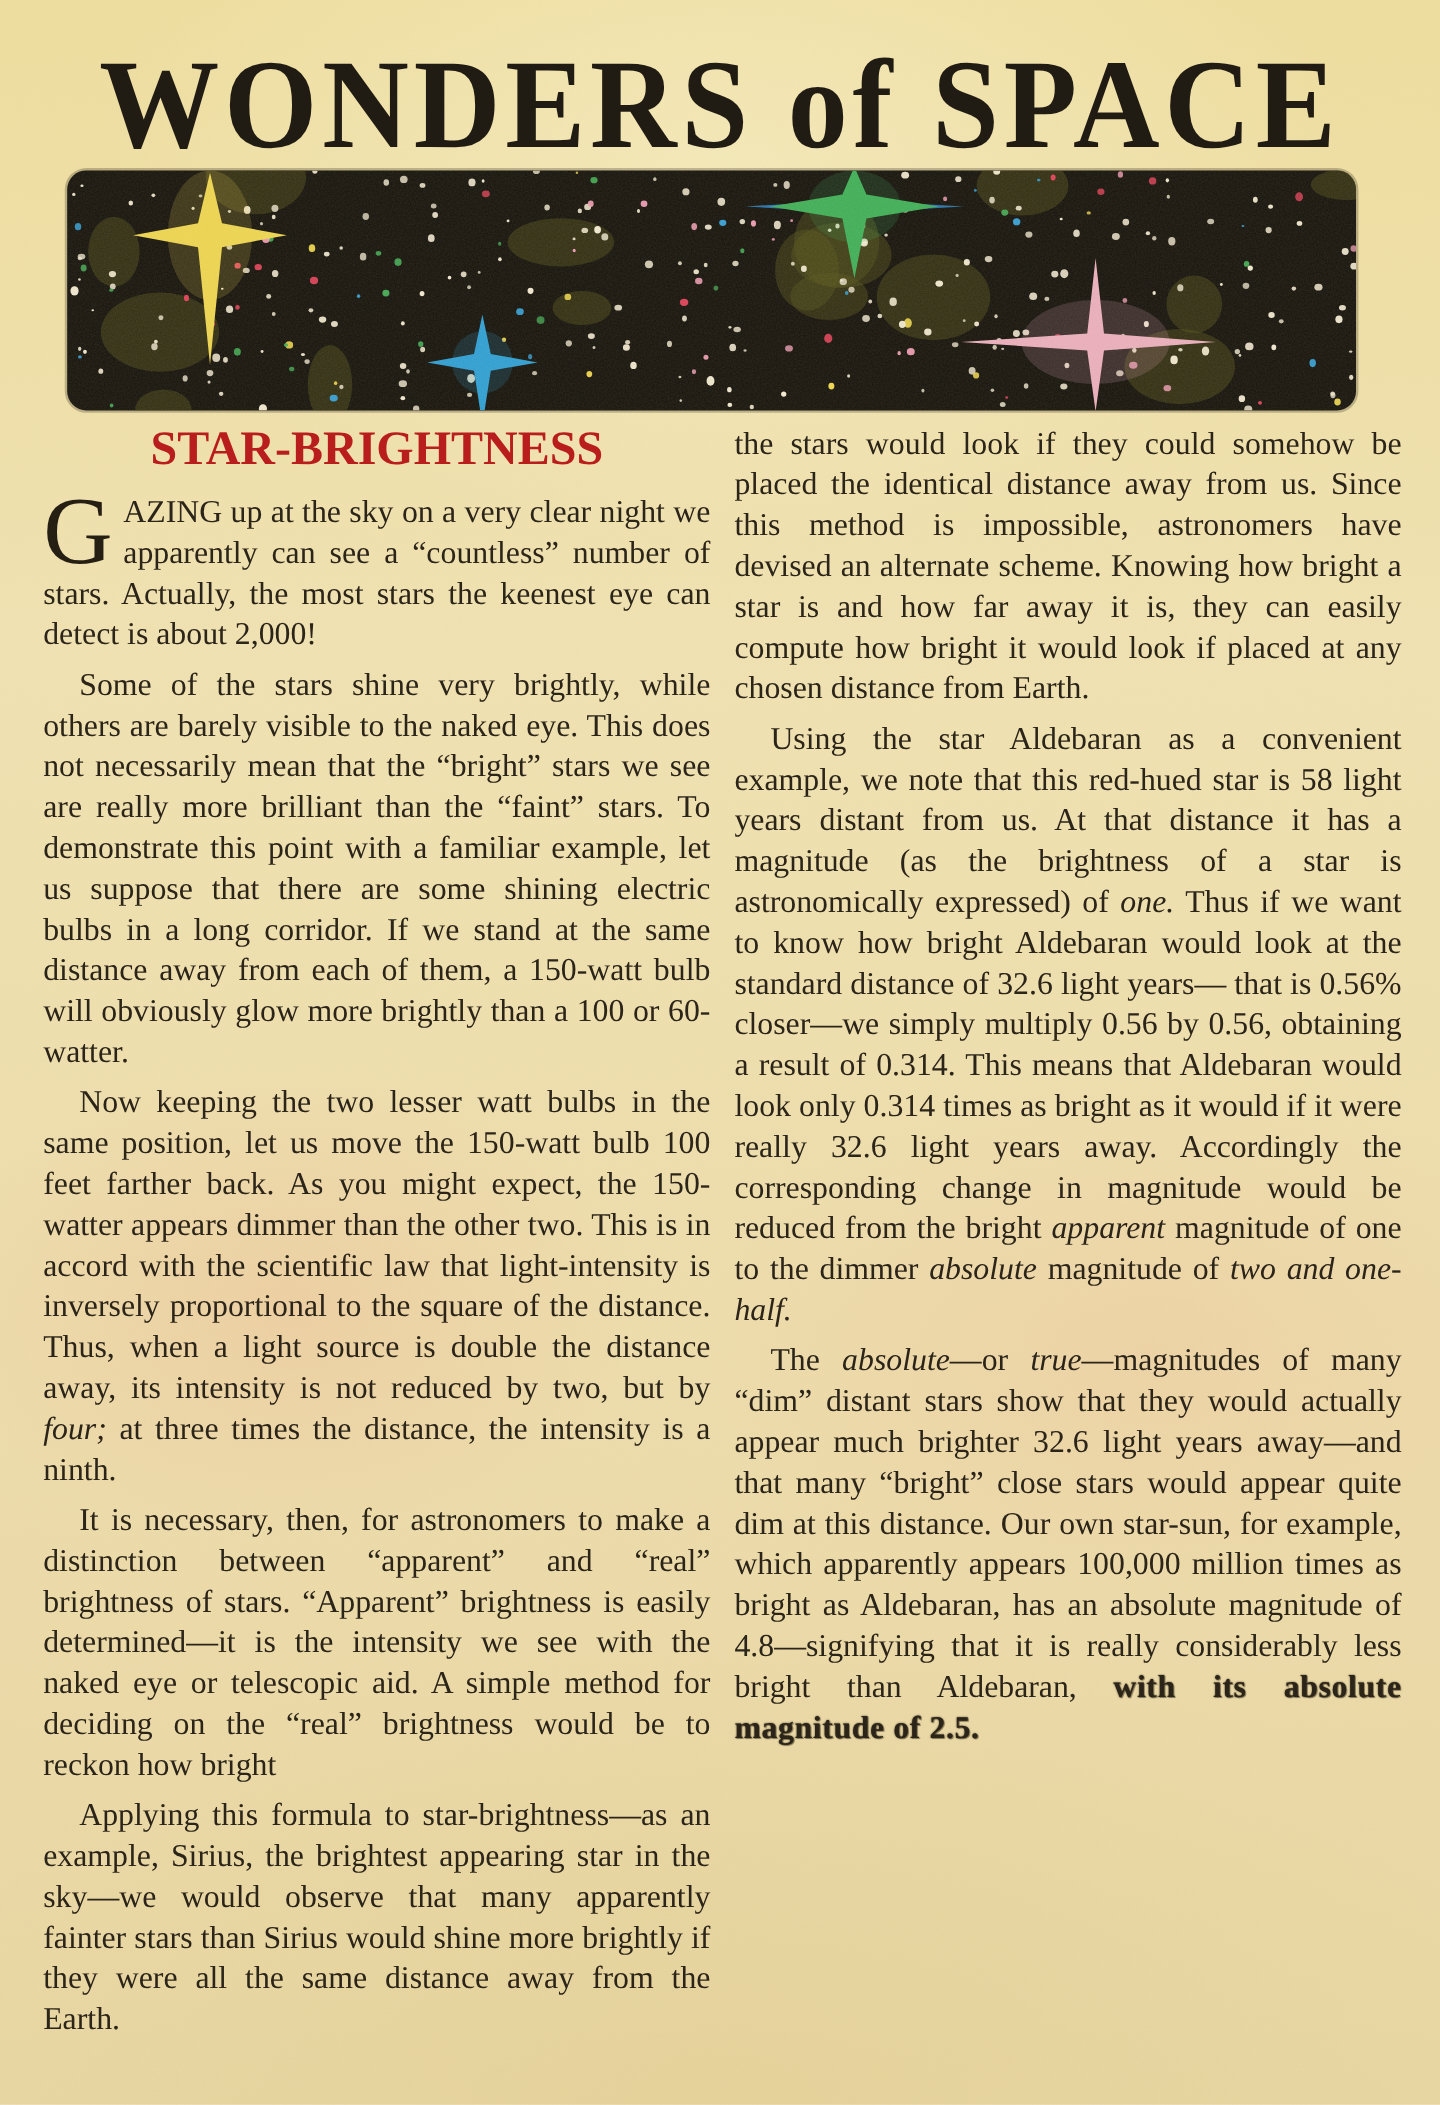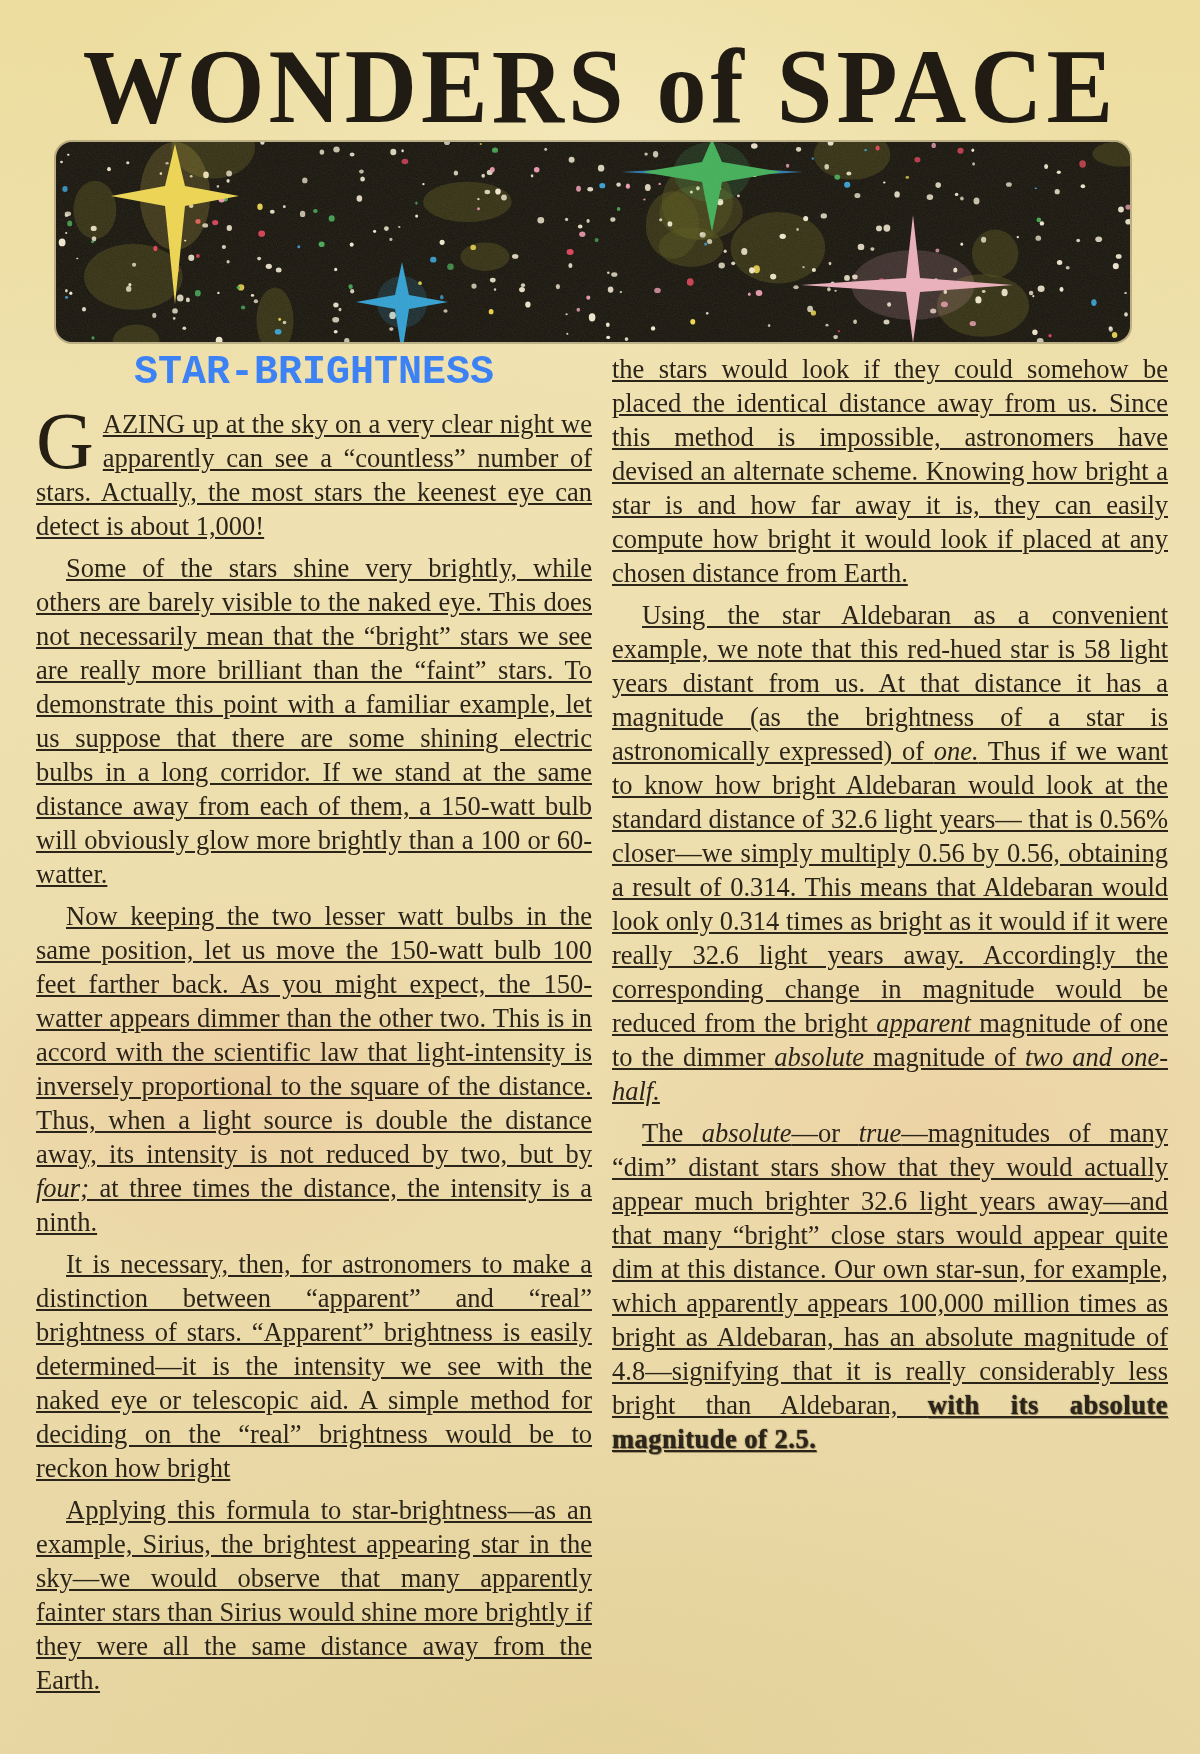--- a/index.html
+++ b/index.html
@@ -22,26 +22,26 @@
   .banner{
     position:absolute;left:56px;top:142px;width:1074px;height:200px;
     border-radius:16px;background:#15120b;overflow:hidden;
     box-shadow:0 0 0 2px rgba(30,25,15,.25);
   }
   .banner svg{display:block;width:100%;height:100%;}
   .col{position:absolute;width:556px;}
   .col-left{left:36px;top:350px;}
   .col-right{left:612px;top:352px;}
   .heading{
-    font-family:Liberation Mono, monospace;font-weight:700;font-size:40px;
-    letter-spacing:0;text-align:center;margin:0 0 12px 0;color:#3b82f6;
+    font-family:Liberation Serif, serif;font-weight:700;font-size:40px;
+    letter-spacing:0;text-align:center;margin:0 0 12px 0;color:#b91c1c;
   }
   p.body-para{
     margin:8px 0 0 0;font-size:26.5px;line-height:34px;
-    text-align:justify;text-indent:30px;color:#2a2318;text-decoration:underline;
+    text-align:justify;text-indent:30px;color:#2a2318;
   }
   p.body-para.first{margin-top:0;}
   p.body-para.no-indent{text-indent:0;}
   .dropcap{
     float:left;font-size:80px;line-height:56px;padding:6px 9px 0 0;
     font-weight:400;color:#241d12;
   }
   .smudge{
     font-weight:700;letter-spacing:.5px;
     text-shadow:0 0 1.5px rgba(36,26,8,.9),1px 1px 0 rgba(36,26,8,.35);
@@ -385,21 +385,21 @@
       <path d="M656 10.2 L661 25 L747 30 L661 35 L656 66 L651 35 L565 30 L651 25 Z" fill="#2b85c4" opacity="0.85"></path>
       <path d="M656 -3 L666 20 L726 30 L666 40 L656 90 L646 40 L586 30 L646 20 Z" fill="#3fae57"></path>
       <ellipse cx="857" cy="143" rx="61.6" ry="35.0" fill="#e9aebb" opacity="0.18"></ellipse>
       <path d="M857 73 L864 136 L957 143 L864 150 L857 201 L850 150 L745 143 L850 136 Z" fill="#e9aebb"></path>
       <rect x="0" y="0" width="1074" height="200" filter="url(#bgrain)"></rect>
     </svg>
 </div>
 
 <div class="col col-left">
   <h2 class="heading">STAR-BRIGHTNESS</h2>
-<p class="body-para first no-indent"><span class="dropcap">G</span><span>AZING up at the sky on a very clear night we apparently can see a “countless” number of stars. Actually, the most stars the keenest eye can detect is about 1,000!</span></p>
+<p class="body-para first no-indent"><span class="dropcap">G</span><span>AZING up at the sky on a very clear night we apparently can see a “countless” number of stars. Actually, the most stars the keenest eye can detect is about 2,000!</span></p>
     <p class="body-para"><span>Some of the stars shine very brightly, while others are barely visible to the naked eye. This does not necessarily mean that the “bright” stars we see are really more brilliant than the “faint” stars. To demonstrate this point with a familiar example, let us suppose that there are some shining electric bulbs in a long corridor. If we stand at the same distance away from each of them, a 150-watt bulb will obviously glow more brightly than a 100 or 60-watter.</span></p>
     <p class="body-para"><span>Now keeping the two lesser watt bulbs in the same position, let us move the 150-watt bulb 100 feet farther back. As you might expect, the 150-watter appears dimmer than the other two. This is in accord with the scientific law that light-intensity is inversely proportional to the square of the distance. Thus, when a light source is double the distance away, its intensity is not reduced by two, but by </span><i>four;</i><span> at three times the distance, the intensity is a ninth.</span></p>
     <p class="body-para"><span>It is necessary, then, for astronomers to make a distinction between “apparent” and “real” brightness of stars. “Apparent” brightness is easily determined—it is the intensity we see with the naked eye or telescopic aid. A simple method for deciding on the “real” brightness would be to reckon how bright</span></p>
     <p class="body-para"><span>Applying this formula to star-brightness—as an example, Sirius, the brightest appearing star in the sky—we would observe that many apparently fainter stars than Sirius would shine more brightly if they were all the same distance away from the Earth.</span></p>
   </div>
 
 <div class="col col-right">
     <p class="body-para first no-indent"><span>the stars would look if they could somehow be placed the identical distance away from us. Since this method is impossible, astronomers have devised an alternate scheme. Knowing how bright a star is and how far away it is, they can easily compute how bright it would look if placed at any chosen distance from Earth.</span></p>
     <p class="body-para"><span>Using the star Aldebaran as a convenient example, we note that this red-hued star is 58 light years distant from us. At that distance it has a magnitude (as the brightness of a star is astronomically expressed) of </span><i>one.</i><span> Thus if we want to know how bright Aldebaran would look at the standard distance of 32.6 light years— that is 0.56% closer—we simply multiply 0.56 by 0.56, obtaining a result of 0.314. This means that Aldebaran would look only 0.314 times as bright as it would if it were really 32.6 light years away. Accordingly the corresponding change in magnitude would be reduced from the bright </span><i>apparent</i><span> magnitude of one to the dimmer </span><i>absolute</i><span> magnitude of </span><i>two and one-half.</i></p>
     <p class="body-para"><span>The </span><i>absolute</i><span>—or </span><i>true</i><span>—magnitudes of many “dim” distant stars show that they would actually appear much brighter 32.6 light years away—and that many “bright” close stars would appear quite dim at this distance. Our own star-sun, for example, which apparently appears 100,000 million times as bright as Aldebaran, has an absolute magnitude of 4.8—signifying that it is really considerably less bright than Aldebaran, </span><span class="smudge">with its absolute magnitude of 2.5.</span></p>

